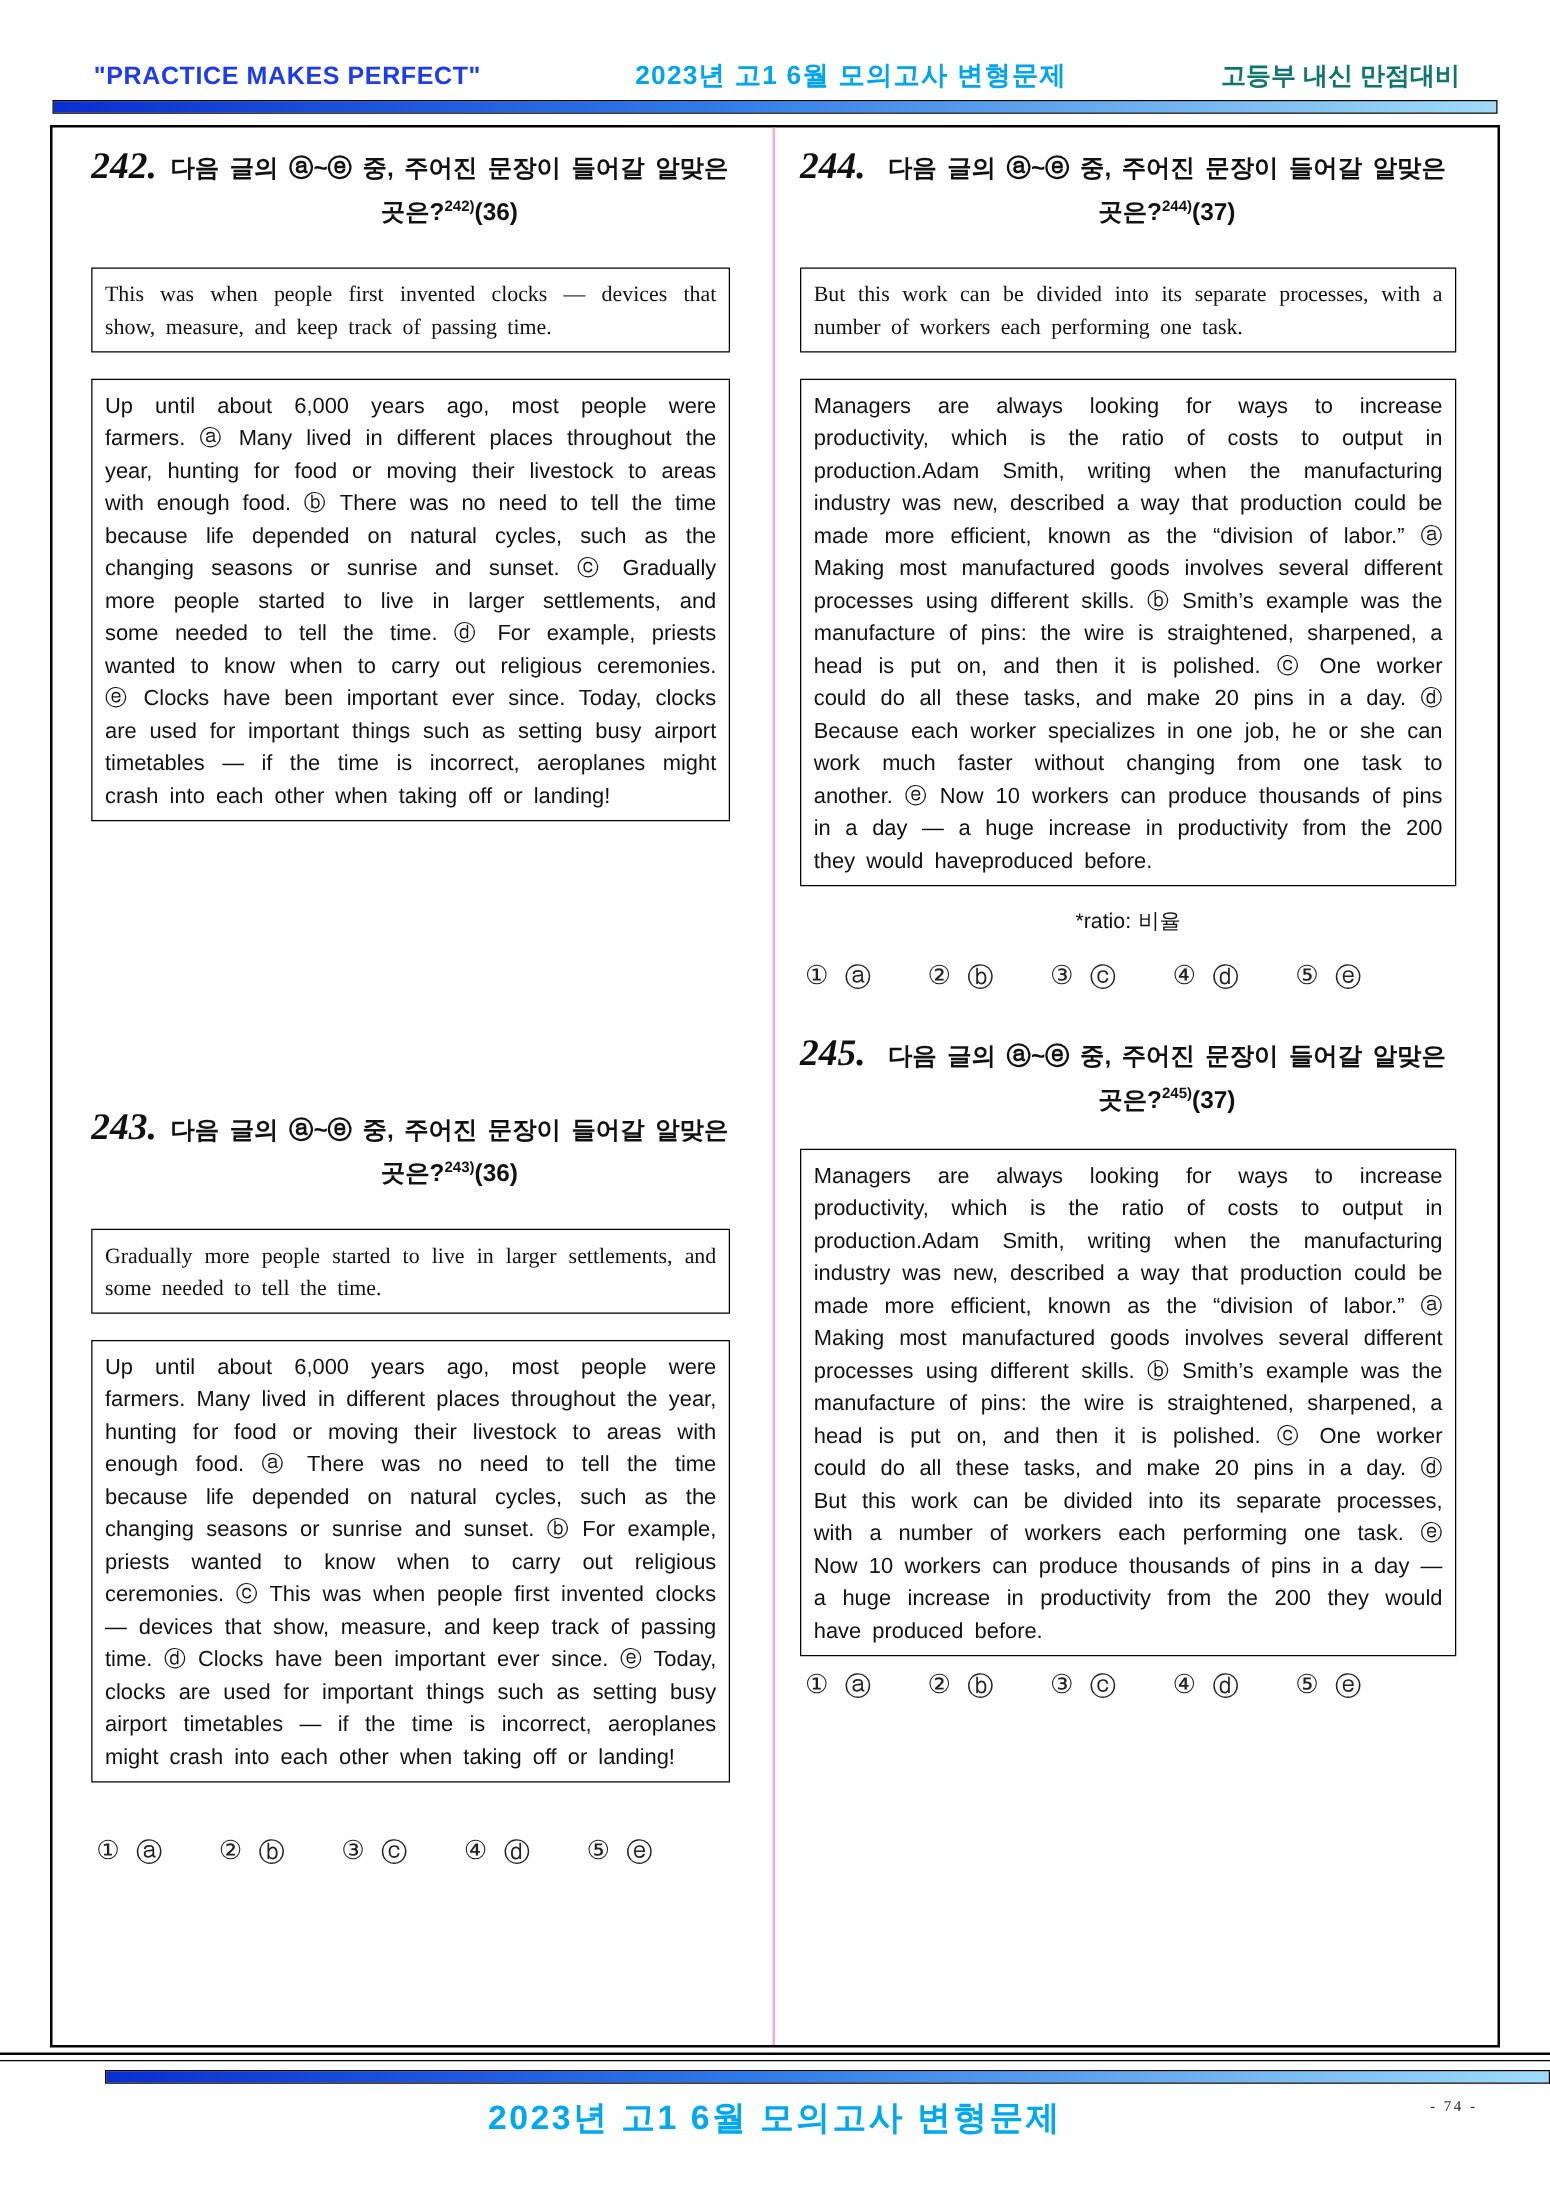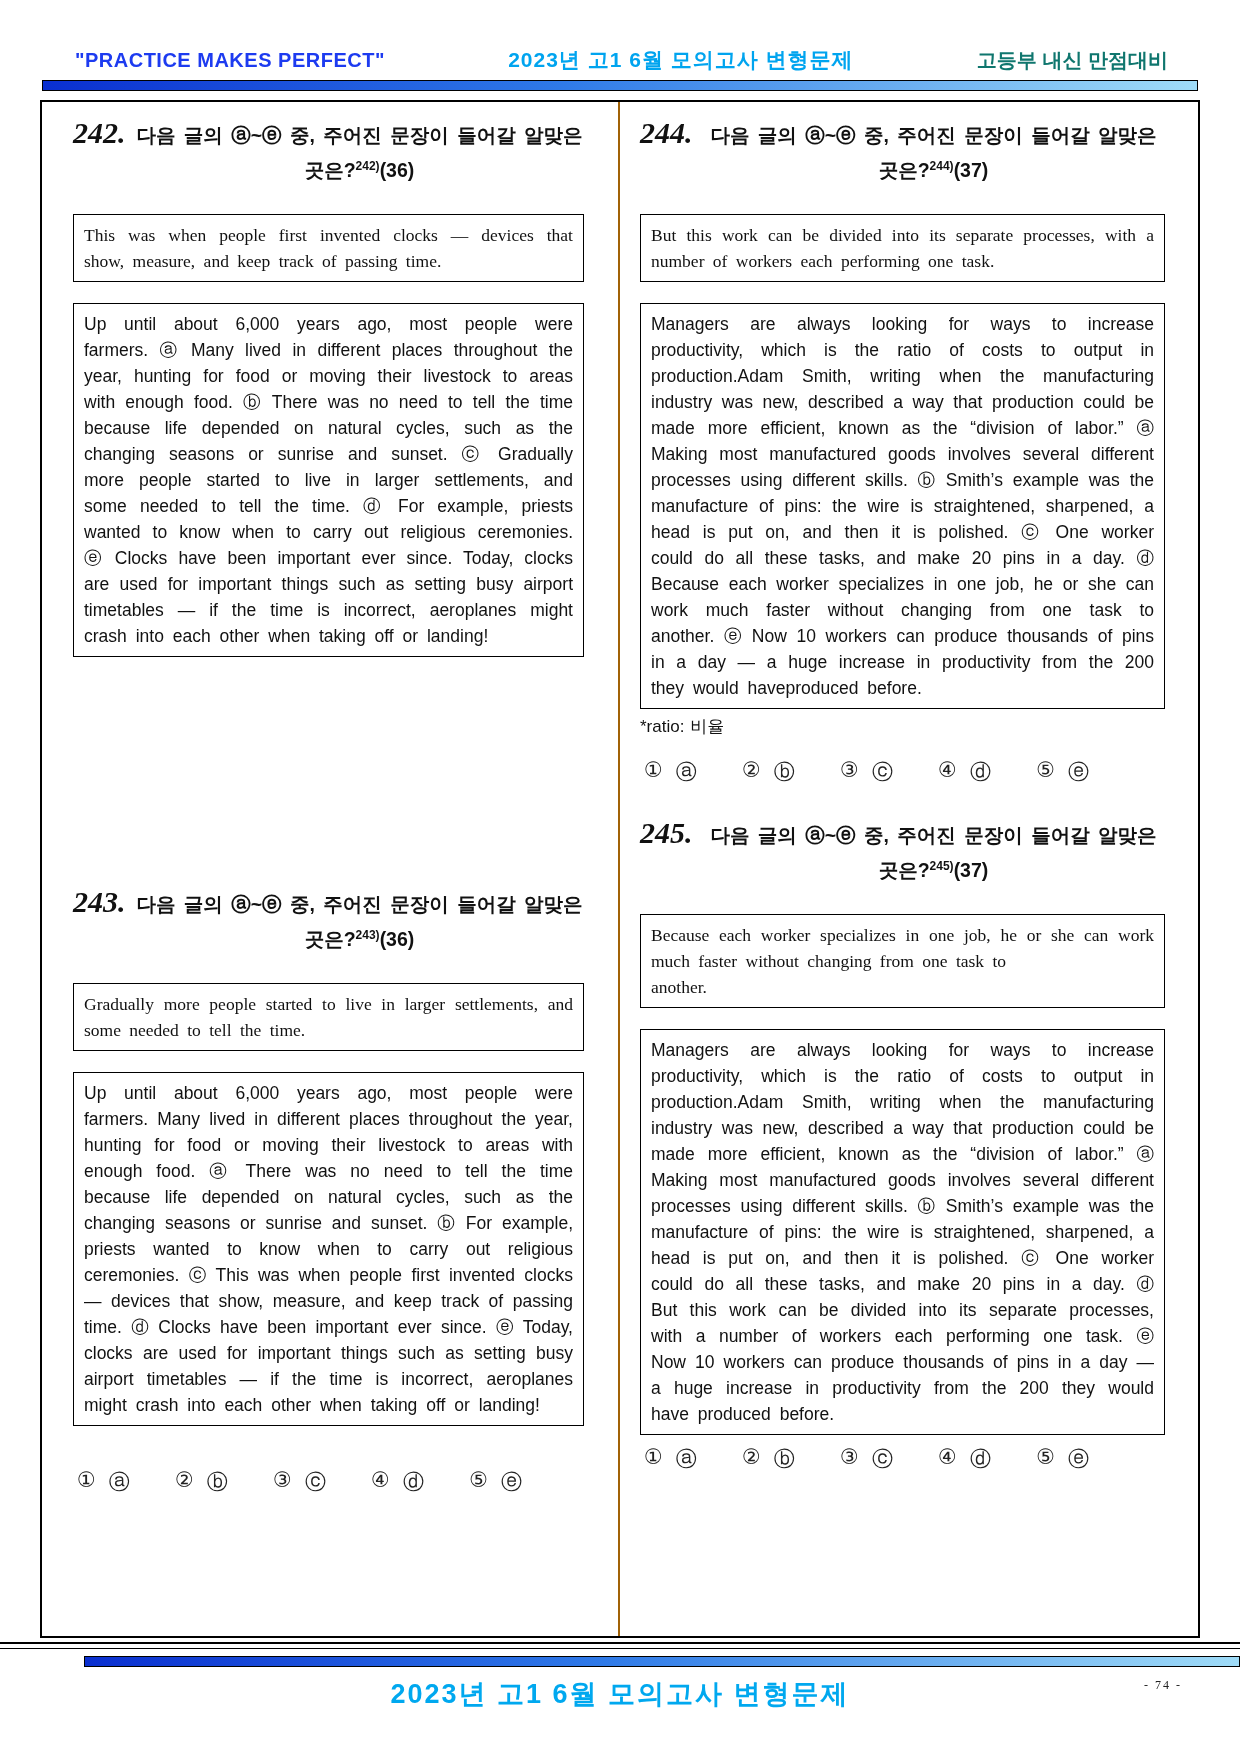--- a/index.html
+++ b/index.html
@@ -21,21 +21,21 @@
     border:1px solid #000; box-sizing:border-box;
     background:linear-gradient(90deg,#0a2fd0 0%,#2f7ae8 45%,#9fdcf8 100%);
   }
   .grad-top { top:80px; }
   
   .content-box {
     position:absolute; top:100px; left:40px; width:1160px; height:1538px;
     border:2px solid #000; box-sizing:border-box; display:flex;
   }
   .col { flex:1 1 50%; box-sizing:border-box; }
-  .col-left  { border-right:2px solid #a16207; padding:14px 34px 0 31px; }
+  .col-left  { border-right:2px solid #f9a8d4; padding:14px 34px 0 31px; }
   .col-right { padding:14px 33px 0 20px; }
   
   .qblock { }
   .qhead { display:flex; align-items:flex-start; }
   .qnum {
     flex:0 0 62px; font-family:"Liberation Serif","DejaVu Serif",serif;
     font-style:italic; font-weight:bold; font-size:30px; line-height:34px;
   }
   .qprompt {
     flex:1 1 auto; font-weight:bold; font-size:19.5px; line-height:35px;
@@ -43,21 +43,21 @@
   }
   .qprompt sup { font-size:12px; line-height:0; }
   .tbox {
     border:1.5px solid #000; box-sizing:border-box;
     padding:7px 10px; font-size:17.5px; line-height:26px;
     text-align:justify; word-spacing:4px;
   }
   .given   { margin-top:26px;font-family:Liberation Serif, serif; }
   .passage { margin-top:21px; }
   .prewrap { white-space:pre-line; }
-  .note { text-align:left; font-size:17px; margin-top:6px; word-spacing:1px; }
+  .note { text-align:center; font-size:17px; margin-top:16px; word-spacing:1px; }
   .opts {
     display:flex; justify-content:space-between; width:445px;
     margin-top:42px; margin-left:4px;
     font-family:"DejaVu Sans",sans-serif; font-size:21px; color:#222;
   }
   .opt { display:flex; gap:13px; }
   .q-gap-big   { margin-top:228px; }
   .q-gap-mid   { margin-top:30px;  }
   .opts-tight  { margin-top:20px;  }
   .opts-close  { margin-top:10px;  }
@@ -166,22 +166,20 @@
               <span>ⓔ</span>
             </span>
         </div>
       </div>
 
       <div class="qblock q-gap-mid">
         <div class="qhead">
           <span class="qnum">245.</span>
           <span class="qprompt"><span>다음 글의 ⓐ~ⓔ 중, 주어진 문장이 들어갈 알맞은 곳은?</span><sup>245)</sup><span>(37)</span></span>
         </div>
-        <div class="tbox given prewrap">Because each worker specializes in one job, he or she can work much faster without changing from one task to
-another.</div>
         <div class="tbox passage">Managers are always looking for ways to increase productivity, which is the ratio of costs to output in production.Adam Smith, writing when the manufacturing industry was new, described a way that production could be made more efficient, known as the “division of labor.” ⓐ Making most manufactured goods involves several different processes using different skills. ⓑ Smith’s example was the manufacture of pins: the wire is straightened, sharpened, a head is put on, and then it is polished. ⓒ One worker could do all these tasks, and make 20 pins in a day. ⓓ But this work can be divided into its separate processes, with a number of workers each performing one task. ⓔ Now 10 workers can produce thousands of pins in a day — a huge increase in productivity from the 200 they would have produced before.</div>
         <div class="opts opts-close">
           <span class="opt">
               <span>①</span>
               <span>ⓐ</span>
             </span>
           <span class="opt">
               <span>②</span>
               <span>ⓑ</span>
             </span>

